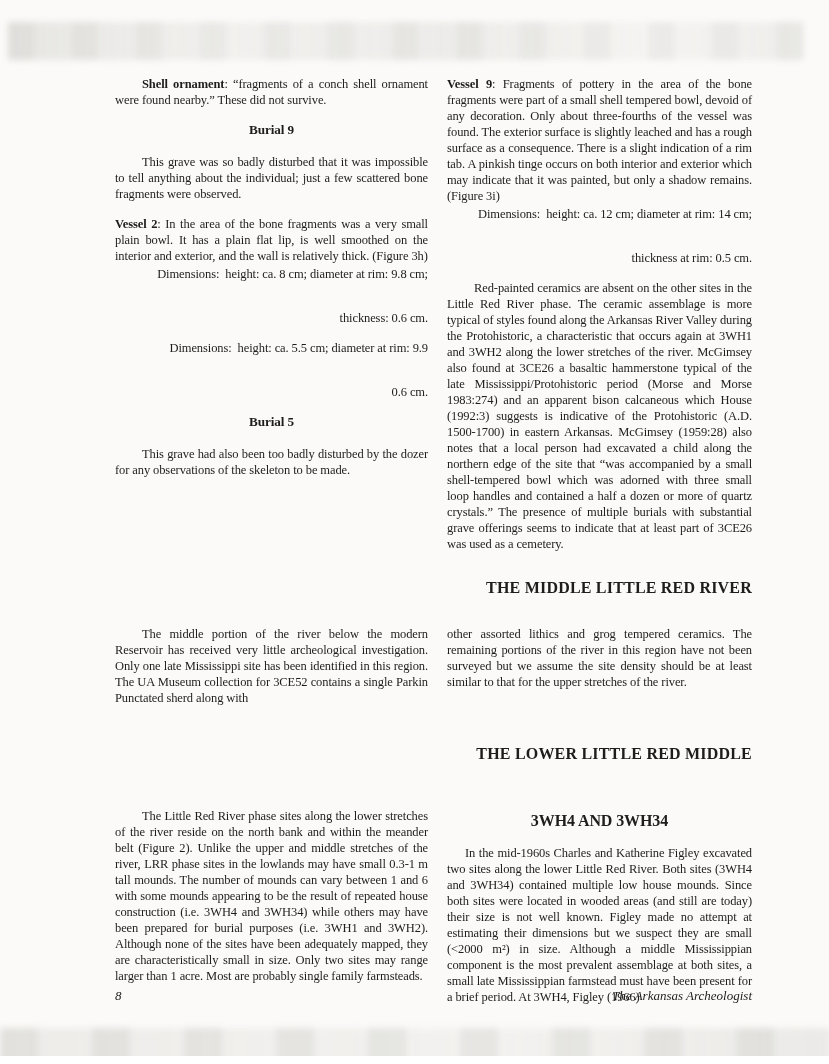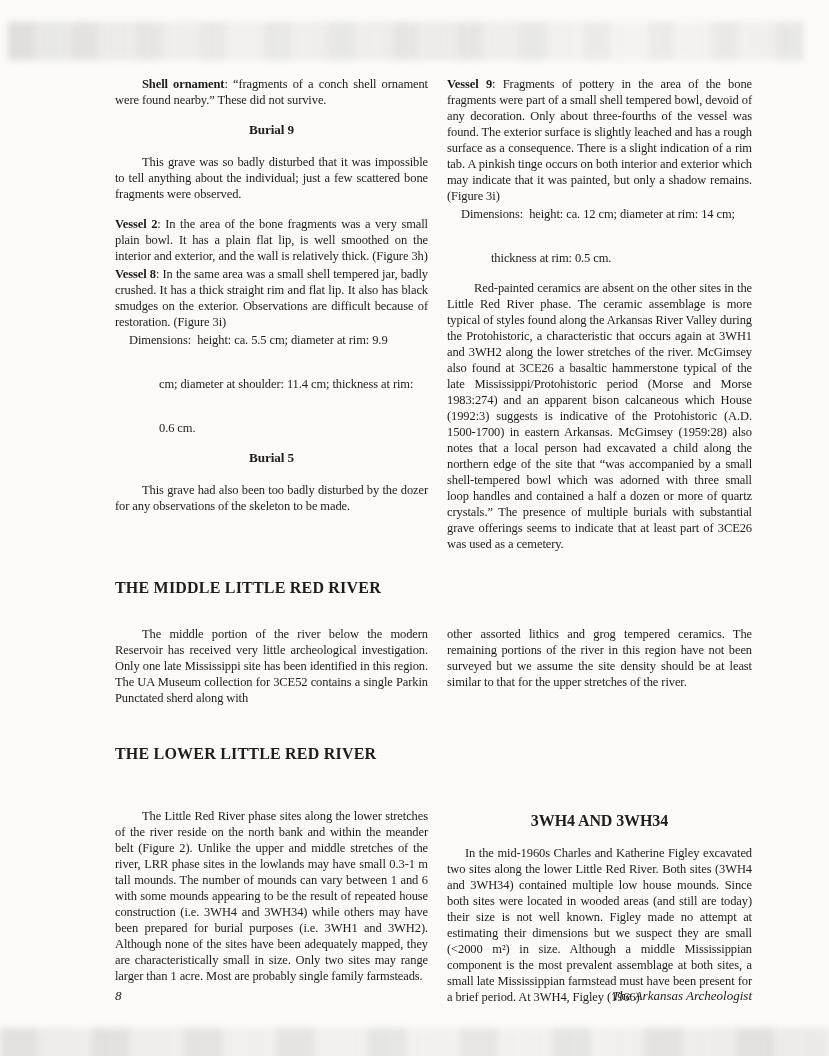--- a/index.html
+++ b/index.html
@@ -31,31 +31,31 @@
   .content {
     position: absolute; left: 115px; top: 76px; width: 637px;
     font-size: 12.5px; line-height: 16px; letter-spacing: -0.1px;
   }
   .two-col { display: grid; grid-template-columns: 313px 305px; column-gap: 19px; }
   .para { margin: 0 0 14px; text-align: justify; }
   .para.tight { margin-bottom: 2px; }
   .indent { text-indent: 27px; }
   .indent-sm { text-indent: 18px; }
   .lead { font-weight: bold; }
-  .dims { margin: 0 0 14px; }
+  .dims { margin: 0 0 14px; text-align: right; }
   .dims .dline { white-space: pre-wrap; }
   .dims .l1 { padding-left: 14px; }
   .dims .cont { padding-left: 44px; margin-top: 28px; }
   .col-heading {
     font-size: 13.2px; font-weight: bold; text-align: center;
     margin: 12px 0 16px; line-height: 16px;
   }
   .col-heading.sub { margin: 5px 0 16px; font-size: 16px; font-family: Liberation Serif, serif; }
   .section-heading {
-    font-size: 16px; font-weight: bold; text-align: left;
+    font-size: 16px; font-weight: bold; text-align: right;
     letter-spacing: 0.2px; line-height: 20px; margin: 12px 0 28px;
   }
   .section-heading.lower { margin: 24px 0 44px; }
   .footer {
     position: absolute; left: 115px; top: 988px; width: 637px;
     display: flex; justify-content: space-between;
     font-size: 13px; font-style: italic; line-height: 16px;
   }
 </style>
 </head>
@@ -68,25 +68,27 @@
 
     <section class="two-col">
       <div class="col">
         <p class="para indent"><span class="lead">Shell ornament</span><span>: “fragments of a conch shell ornament were found nearby.” These did not survive.</span></p>
 
         <h3 class="col-heading">Burial 9</h3>
 
         <p class="para indent">This grave was so badly disturbed that it was impossible to tell anything about the individual; just a few scattered bone fragments were observed.</p>
 
         <p class="para tight"><span class="lead">Vessel 2</span><span>: In the area of the bone fragments was a very small plain bowl. It has a plain flat lip, is well smoothed on the interior and exterior, and the wall is relatively thick. (Figure 3h)</span></p>
+        <div class="dims">
+          <div class="dline l1">Dimensions:  height: ca. 8 cm; diameter at rim: 9.8 cm;</div>
+          <div class="dline cont">thickness: 0.6 cm.</div>
+        </div>
 
-        <p class="para tight"><span class="lead">Vessel 8</span><span>: In the same area was a small shell tempered jar, badly crushed. It has a thick straight rim and flat lip. It also has black smudges on the exterior. Observations are difficult because of restoration. (Figure 3i)</span></p>
         <div class="dims">
           <div class="dline l1">Dimensions:  height: ca. 5.5 cm; diameter at rim: 9.9</div>
-          <div class="dline cont">cm; diameter at shoulder: 11.4 cm; thickness at rim:</div>
           <div class="dline cont">0.6 cm.</div>
         </div>
 
         <h3 class="col-heading">Burial 5</h3>
 
         <p class="para indent">This grave had also been too badly disturbed by the dozer for any observations of the skeleton to be made.</p>
       </div>
 
       <div class="col">
         <p class="para tight"><span class="lead">Vessel 9</span><span>: Fragments of pottery in the area of the bone fragments were part of a small shell tempered bowl, devoid of any decoration. Only about three-fourths of the vessel was found. The exterior surface is slightly leached and has a rough surface as a consequence. There is a slight indication of a rim tab. A pinkish tinge occurs on both interior and exterior which may indicate that it was painted, but only a shadow remains. (Figure 3i)</span></p>
@@ -102,21 +104,21 @@
     <h2 class="section-heading">THE MIDDLE LITTLE RED RIVER</h2>
     <section class="two-col">
       <div class="col">
         <p class="para indent">The middle portion of the river below the modern Reservoir has received very little archeological investigation. Only one late Mississippi site has been identified in this region. The UA Museum collection for 3CE52 contains a single Parkin Punctated sherd along with</p>
       </div>
       <div class="col">
         <p class="para">other assorted lithics and grog tempered ceramics. The remaining portions of the river in this region have not been surveyed but we assume the site density should be at least similar to that for the upper stretches of the river.</p>
       </div>
     </section>
 
-    <h2 class="section-heading lower">THE LOWER LITTLE RED RIVER</h2>
+    <h2 class="section-heading lower">THE LOWER LITTLE RED MIDDLE</h2>
     <section class="two-col">
       <div class="col">
         <p class="para indent">The Little Red River phase sites along the lower stretches of the river reside on the north bank and within the meander belt (Figure 2). Unlike the upper and middle stretches of the river, LRR phase sites in the lowlands may have small 0.3-1 m tall mounds. The number of mounds can vary between 1 and 6 with some mounds appearing to be the result of repeated house construction (i.e. 3WH4 and 3WH34) while others may have been prepared for burial purposes (i.e. 3WH1 and 3WH2). Although none of the sites have been adequately mapped, they are characteristically small in size. Only two sites may range larger than 1 acre. Most are probably single family farmsteads.</p>
       </div>
       <div class="col">
         <h3 class="col-heading sub">3WH4 AND 3WH34</h3>
         <p class="para indent-sm">In the mid-1960s Charles and Katherine Figley excavated two sites along the lower Little Red River. Both sites (3WH4 and 3WH34) contained multiple low house mounds. Since both sites were located in wooded areas (and still are today) their size is not well known. Figley made no attempt at estimating their dimensions but we suspect they are small (&lt;2000 m²) in size. Although a middle Mississippian component is the most prevalent assemblage at both sites, a small late Mississippian farmstead must have been present for a brief period. At 3WH4, Figley (1966)</p>
       </div>
     </section>
 

